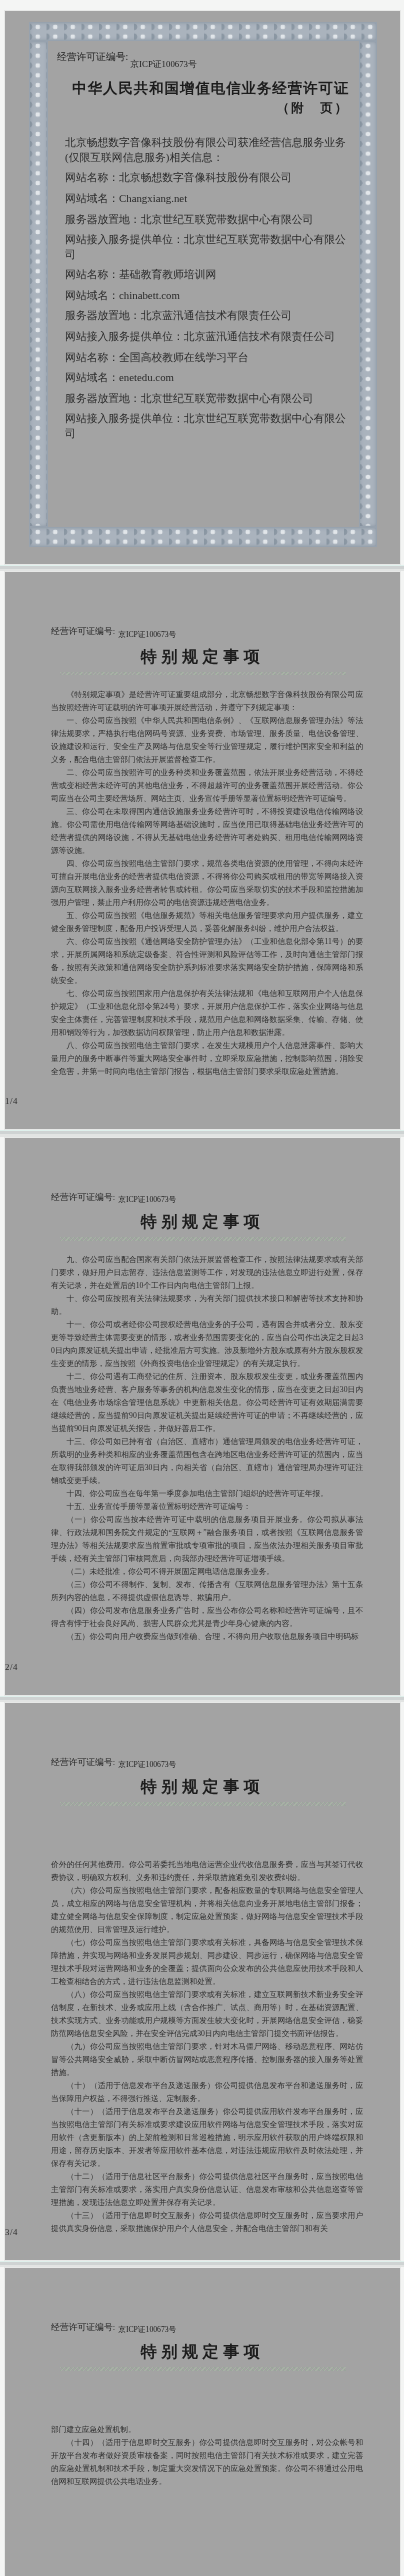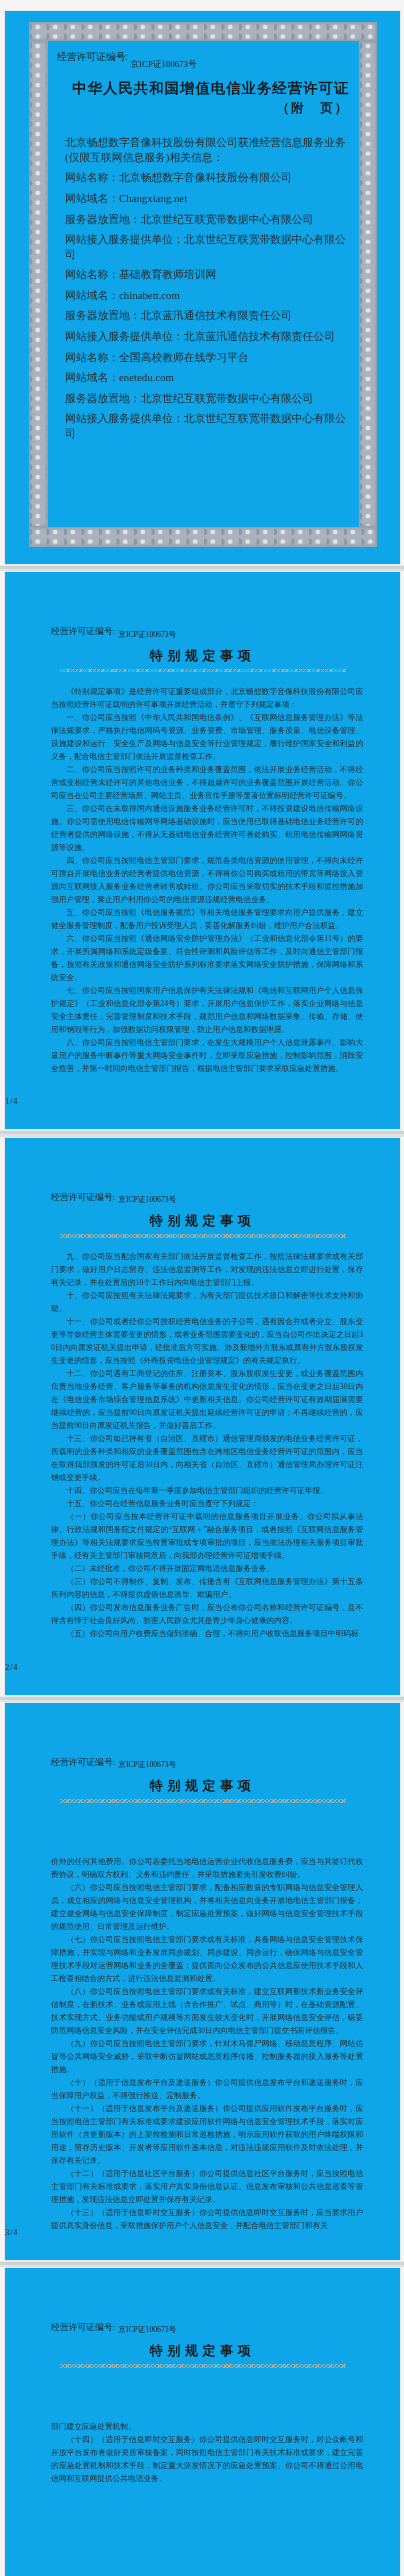--- a/index.html
+++ b/index.html
@@ -7,21 +7,21 @@
     width:405px;
     background:#f4f5f4;
     padding:10.3px 0 47px 0;
     font-family:"Liberation Serif","DejaVu Serif",serif;
     color:#2b2b2b;
   }
   .sheet{
     position:relative;
     width:397px;
     margin-left:4.1px;
-    background:#0ea5e9;
+    background:#a3a3a3;
     border:0.5px solid #e7e8e7;
     box-sizing:border-box;
     overflow:hidden;
   }
   .page-gap{
     height:6.2px;
     background:linear-gradient(#dff0ec 0 1px,#cfd3d3 1px 4.1px,#e2e4e3 4.1px 6.2px);
   }
   
   .sheet.annex{height:555px;}
@@ -60,21 +60,21 @@
     font-size:10.8px;line-height:14.4px;color:#2a2a2a;
     word-break:break-all;
   }
   
   .sheet.prov{height:559px;}
   .phead{padding:54px 0 0 46px;}
   .prov .no-label{font-size:8.8px;color:#222;}
   .prov .no-value{font-size:7.7px;margin:3.1px 0 0 3.1px;color:#222;}
   .prov-heading{
     margin:7.2px 0 4.1px 0;text-align:center;
-    font-size:13px;font-weight:bold;letter-spacing:4.6px;color:#1d1d1d;
+    font-size:16px;font-weight:bold;letter-spacing:4.6px;color:#1d1d1d;
   }
   .zigzag{
     width:286px;height:3.6px;margin:0 auto;
     background:
       repeating-linear-gradient(135deg,#a7b1a5 0 1px,rgba(255,255,255,0) 1px 3.1px),
       repeating-linear-gradient(45deg,#9aa59b 0 1px,rgba(255,255,255,0) 1px 3.1px);
   }
   .pbody{padding:12.4px 37px 0 46px;}
   .pbody p{
     margin:0;
@@ -161,21 +161,21 @@
     </div>
     <div class="prov-heading">特别规定事项</div>
     <div class="zigzag"></div>
     <div class="pbody">
       <p>九、你公司应当配合国家有关部门依法开展监督检查工作，按照法律法规要求或有关部门要求，做好用户日志留存、违法信息监测等工作，对发现的违法信息立即进行处置，保存有关记录，并在处置后的10个工作日内向电信主管部门上报。</p>
       <p>十、你公司应按照有关法律法规要求，为有关部门提供技术接口和解密等技术支持和协助。</p>
       <p>十一、你公司或者经你公司授权经营电信业务的子公司，遇有因合并或者分立、股东变更等导致经营主体需要变更的情形，或者业务范围需要变化的，应当自公司作出决定之日起30日内向原发证机关提出申请，经批准后方可实施。涉及新增外方股东或原有外方股东股权发生变更的情形，应当按照《外商投资电信企业管理规定》的有关规定执行。</p>
       <p>十二、你公司遇有工商登记的住所、注册资本、股东股权发生变更，或业务覆盖范围内负责当地业务经营、客户服务等事务的机构信息发生变化的情形，应当在变更之日起30日内在《电信业务市场综合管理信息系统》中更新相关信息。你公司经营许可证有效期届满需要继续经营的，应当提前90日向原发证机关提出延续经营许可证的申请；不再继续经营的，应当提前90日向原发证机关报告，并做好善后工作。</p>
       <p>十三、你公司如已持有省（自治区、直辖市）通信管理局颁发的电信业务经营许可证，所载明的业务种类和相应的业务覆盖范围包含在跨地区电信业务经营许可证的范围内，应当在取得我部颁发的许可证后30日内，向相关省（自治区、直辖市）通信管理局办理许可证注销或变更手续。</p>
       <p>十四、你公司应当在每年第一季度参加电信主管部门组织的经营许可证年报。</p>
-      <p>十五、你公司在经营信息服务业务时应当遵守下列规定：</p>
+      <p>十五、业务宣传手册等显著位置标明经营许可证编号：</p>
       <p>（一）你公司应当按本经营许可证中载明的信息服务项目开展业务。你公司拟从事法律、行政法规和国务院文件规定的“互联网＋”融合服务项目，或者按照《互联网信息服务管理办法》等相关法规要求应当前置审批或专项审批的项目，应当依法办理相关服务项目审批手续，经有关主管部门审核同意后，向我部办理经营许可证增项手续。</p>
       <p>（二）未经批准，你公司不得开展固定网电话信息服务业务。</p>
       <p>（三）你公司不得制作、复制、发布、传播含有《互联网信息服务管理办法》第十五条所列内容的信息，不得提供虚假信息诱导、欺骗用户。</p>
       <p>（四）你公司发布信息服务业务广告时，应当公布你公司名称和经营许可证编号，且不得含有悖于社会良好风尚、损害人民群众尤其是青少年身心健康的内容。</p>
       <p>（五）你公司向用户收费应当做到准确、合理，不得向用户收取信息服务项目中明码标</p>
     </div>
     <div class="pfoot">2/4</div>
   </section>
 
   <div class="page-gap"></div>

